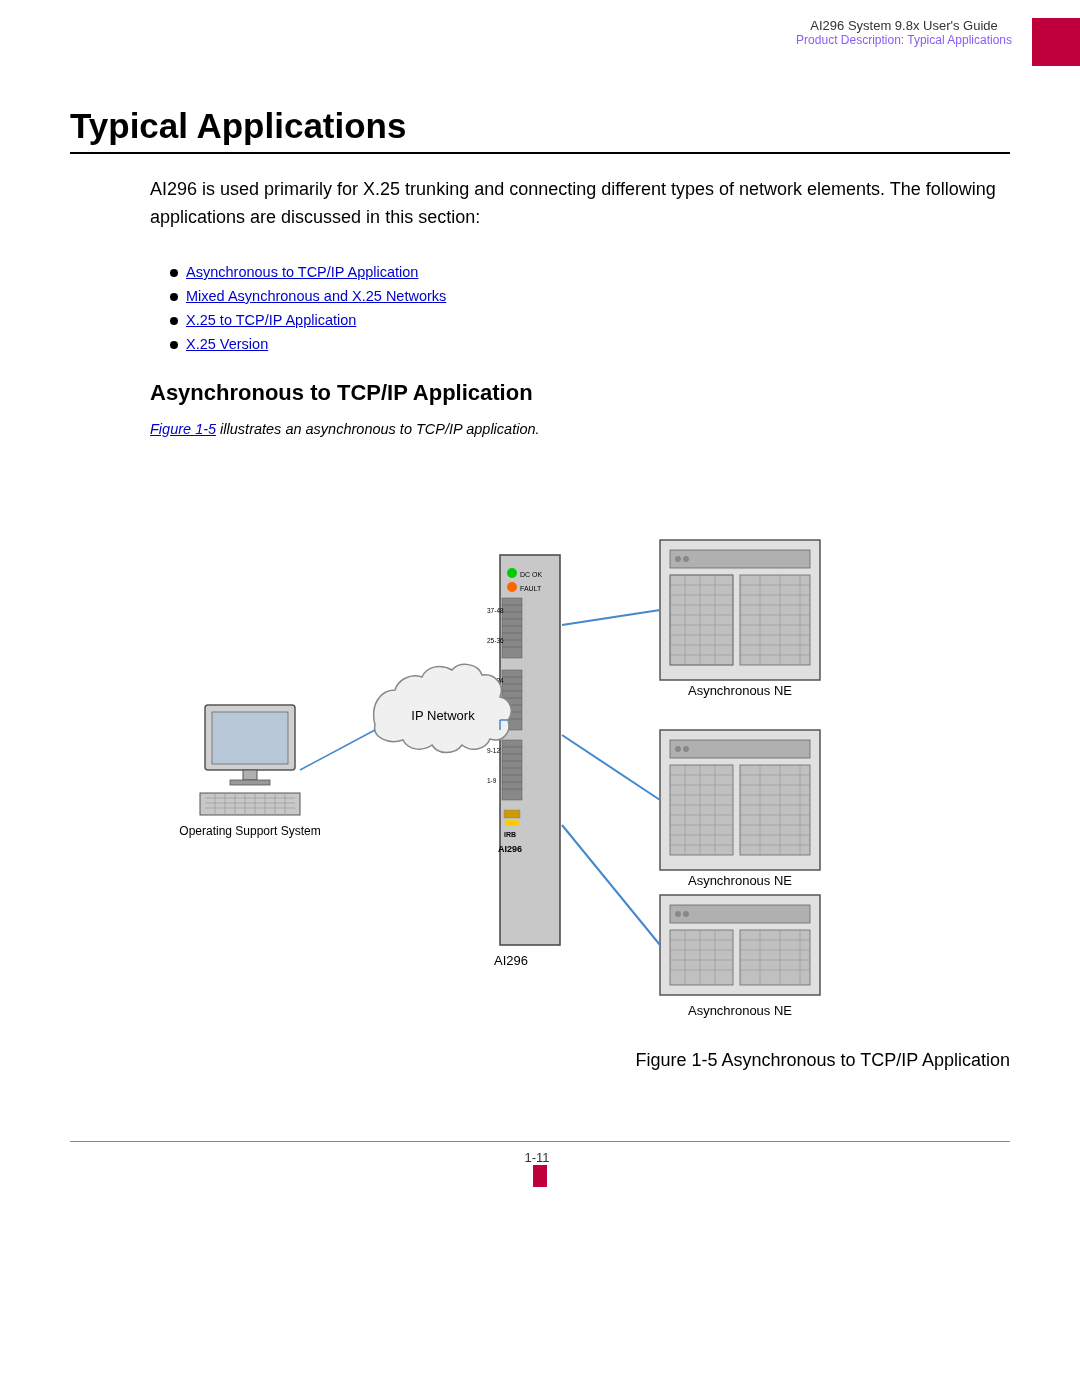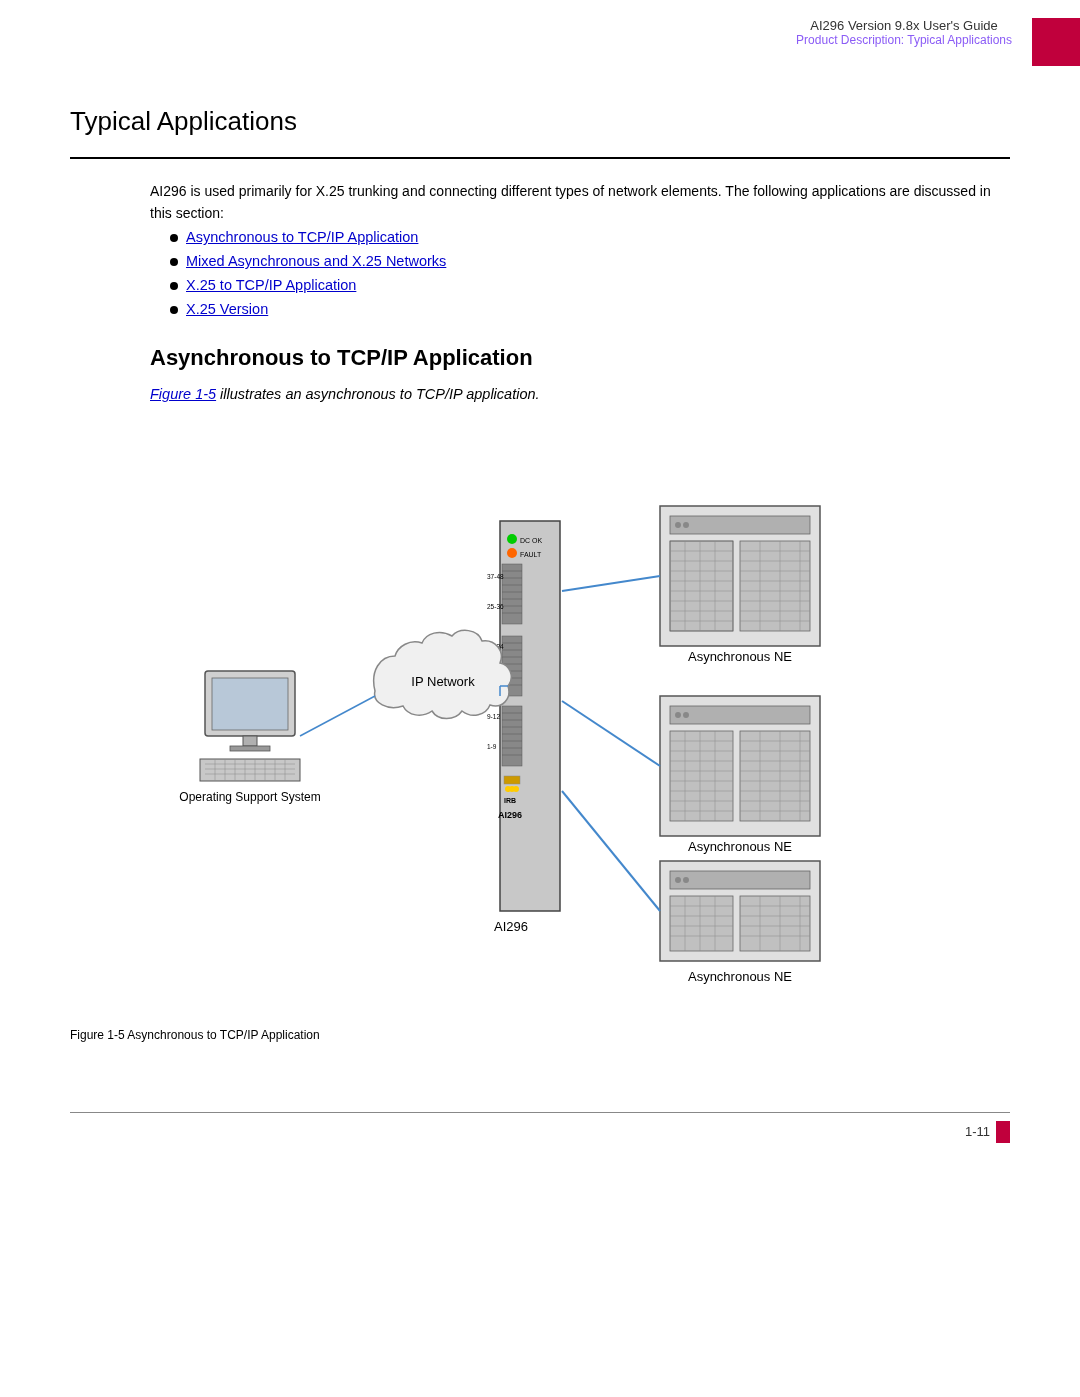--- a/index.html
+++ b/index.html
@@ -42,33 +42,33 @@
       flex-shrink: 0;
     }
 
     
     .main-content {
       padding: 30px 70px 40px 70px;
     }
 
     
     .page-title {
-      font-size: 26px;
-      font-weight: normal;
+      font-size: 35px;
+      font-weight: bold;
       color: #000;
       border-bottom: 2px solid #000;
-      padding-bottom: 20px;
+      padding-bottom: 6px;
       margin-bottom: 22px;
     }
 
     
     .intro-paragraph {
-      font-size: 14px;
+      font-size: 18px;
       line-height: 1.55;
-      margin-bottom: 5px;
+      margin-bottom: 32px;
       padding-left: 80px;
     }
 
     
     .bullet-list {
       list-style: none;
       padding-left: 100px;
       margin-bottom: 28px;
     }
     .bullet-list li {
@@ -123,53 +123,54 @@
     }
 
     
     .diagram-svg {
       width: 100%;
       height: 100%;
     }
 
     
     .figure-caption {
-      text-align: left;
-      font-size: 12px;
-      margin-top: 22px;
+      text-align: right;
+      font-size: 18px;
+      margin-top: 10px;
       margin-bottom: 30px;
     }
 
     
     .page-footer {
       border-top: 1.5px solid #888;
       margin: 0 70px;
       padding-top: 8px;
       display: flex;
       justify-content: flex-end;
       align-items: center;
       gap: 0;
+      flex-direction: column;
     }
     .footer-page-num {
       font-size: 13px;
       color: #333;
       margin-right: 6px;
     }
     .footer-accent {
       width: 14px;
       height: 22px;
       background: #c0003c;
     }
   </style>
 </head>
 <body>
 
 <div class="page-header">
   <div class="header-text">
-    <div class="title-line">AI296 Version 9.8x User's Guide</div>
+    <div class="title-line">AI296 System 9.8x User's Guide</div>
     <div class="subtitle-line">Product Description: Typical Applications</div>
   </div>
   <div class="header-accent"></div>
 </div>
 
 <div class="main-content">
 
   <h1 class="page-title">Typical Applications</h1>
 
   <p class="intro-paragraph">AI296 is used primarily for X.25 trunking and connecting different types of network elements. The following applications are discussed in this section:</p>

